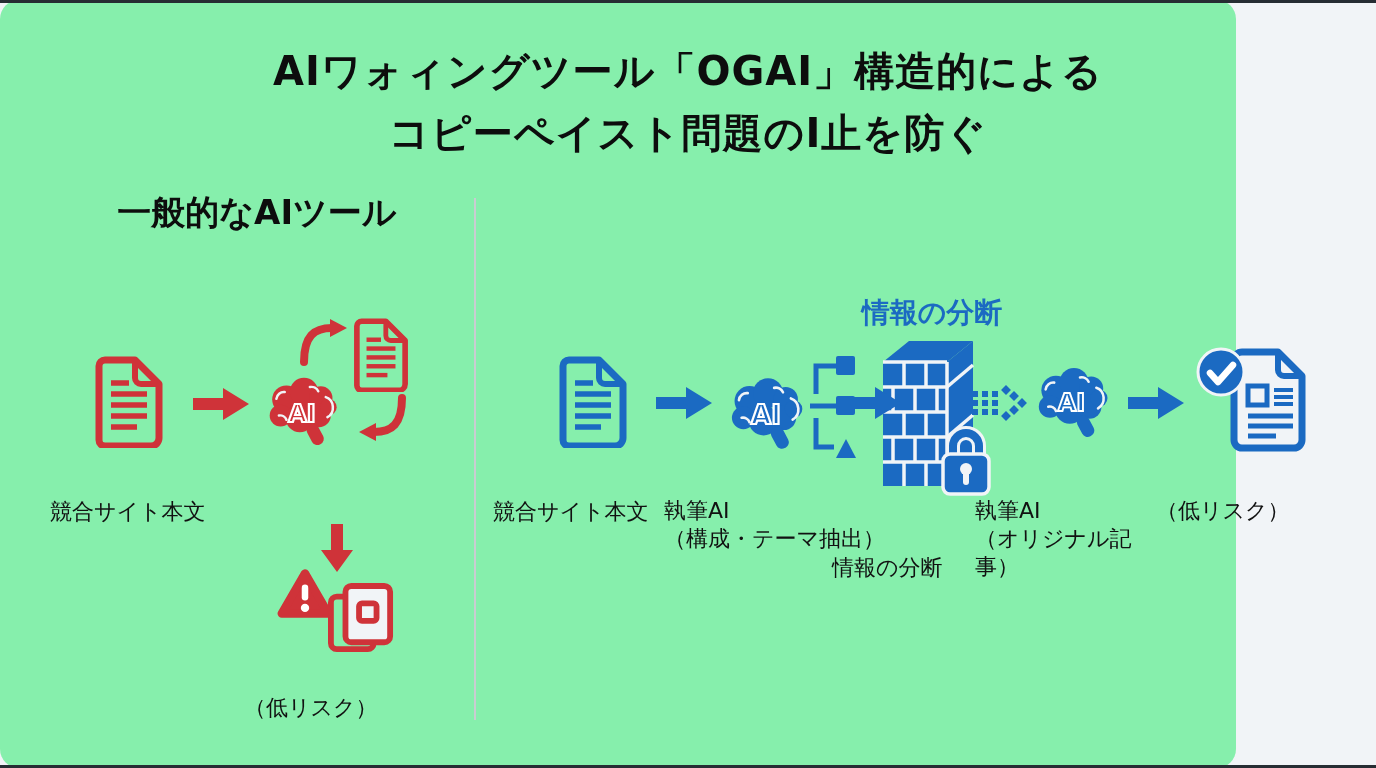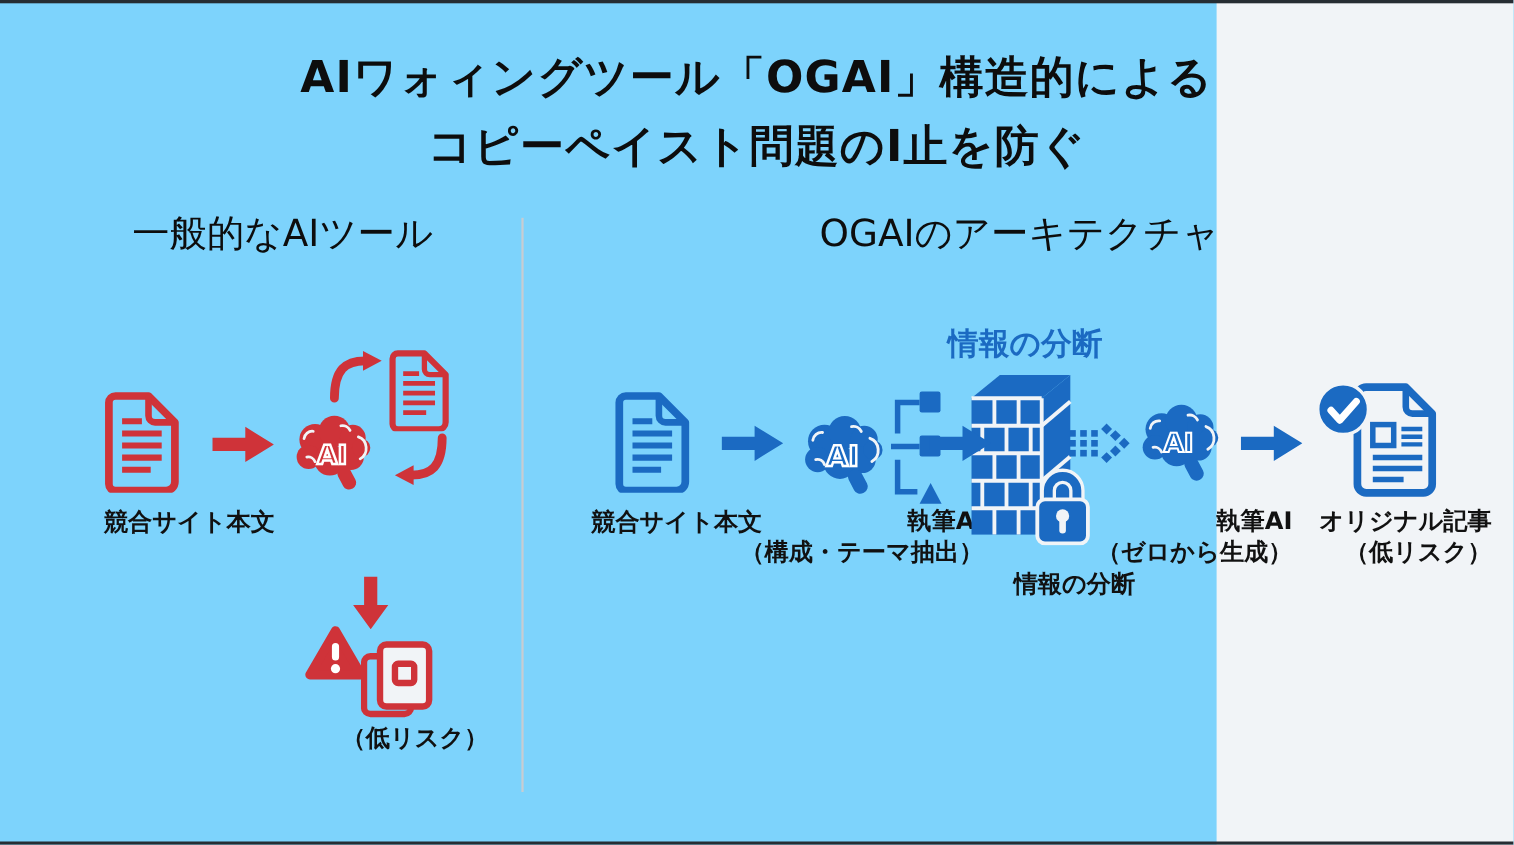--- a/index.html
+++ b/index.html
@@ -2,35 +2,35 @@
 <html><head>
 <meta charset="utf-8">
 <style>
   html,body{margin:0;padding:0;}
   body{
     width:1376px;height:768px;overflow:hidden;
     background:#f1f4f7;
     font-family:"DejaVu Sans","Liberation Sans",sans-serif;
     color:#111;
   }
-  .canvas{position:relative;width:1106px;height:768px;background:#7dd3fc;}
+  .canvas{position:relative;width:1236px;height:768px;background:#86efac;border-radius:19px;}
   .abs{position:absolute;}
   .edge-bar{left:0;width:1376px;height:3px;background:#262d33;}
   .title{
     left:0;top:40px;width:1376px;text-align:center;
     font-size:40px;font-weight:800;line-height:62px;letter-spacing:1px;color:#0d0d0d;
   }
   .col-heading{
     top:190px;width:400px;text-align:center;
-    font-size:34px;font-weight:400;color:#0d0d0d;
+    font-size:34px;font-weight:700;color:#0d0d0d;
   }
   .divider{left:474px;top:198px;width:2px;height:522px;background:#c9ccd1;}
   .lbl{
-    width:200px;text-align:right;
-    font-size:22px;font-weight:700;line-height:28px;color:#111;
+    width:200px;text-align:left;
+    font-size:22px;font-weight:400;line-height:28px;color:#111;margin-top:36px;
   }
   .lbl-wide{width:230px;}
   .fw-title{
     width:200px;text-align:center;
     font-size:28px;font-weight:800;color:#1b6ac2;
   }
   .red-c{color:#cf3339;}
   .blue-c{color:#1b6ac2;}
   svg{display:block;}
   svg text{font-family:inherit;}
@@ -175,21 +175,20 @@
 <div class="canvas">
   <div class="abs edge-bar" style="top:0"></div>
   <div class="abs edge-bar" style="top:765px"></div>
 
   <div class="abs title">
     <div>AIワォィングツール「OGAI」構造的による</div>
     <div>コピーペイスト問題のI止を防ぐ</div>
   </div>
 
   <div class="abs col-heading" style="left:57px">一般的なAIツール</div>
-  <div class="abs col-heading" style="left:727px">OGAIのアーキテクチャ</div>
 
   <div class="abs divider"></div>
 
   <svg class="abs red-c" style="left:93px;top:356px" width="72" height="92" viewBox="0 0 72 92">
       <use href="#i-doc"></use>
     </svg>
   <div class="abs lbl" style="left:50px;top:462px">競合サイト本文</div>
 
   <svg class="abs red-c" style="left:192px;top:387px" width="58" height="34" viewBox="0 0 56 34">
       <use href="#i-arrow-r"></use>
@@ -252,27 +251,26 @@
   <svg class="abs blue-c" style="left:972px;top:384px" width="58" height="38" viewBox="0 0 58 38">
       <use href="#i-dotted"></use>
     </svg>
 
   <svg class="abs blue-c" style="left:1031px;top:362px" width="86" height="79" viewBox="0 0 100 92">
     <use href="#i-brain"></use>
     <text x="47" y="57" text-anchor="middle" font-size="28" font-weight="800" fill="currentColor" stroke="#ffffff" stroke-width="2.2">AI</text>
   </svg>
   <div class="abs lbl" style="left:975px;top:461px">
     <div>執筆AI</div>
-    <div>（ゼロから生成）</div>
+    <div>（オリジナル記事）</div>
   </div>
 
   <svg class="abs blue-c" style="left:1128px;top:386px" width="56" height="34" viewBox="0 0 56 34">
       <use href="#i-arrow-r"></use>
     </svg>
 
   <svg class="abs blue-c" style="left:1196px;top:346px" width="112" height="110" viewBox="0 0 112 110">
       <use href="#i-checkdoc"></use>
     </svg>
   <div class="abs lbl" style="left:1156px;top:461px">
-    <div>オリジナル記事</div>
     <div>（低リスク）</div>
   </div>
 </div>
 
 </body></html>

